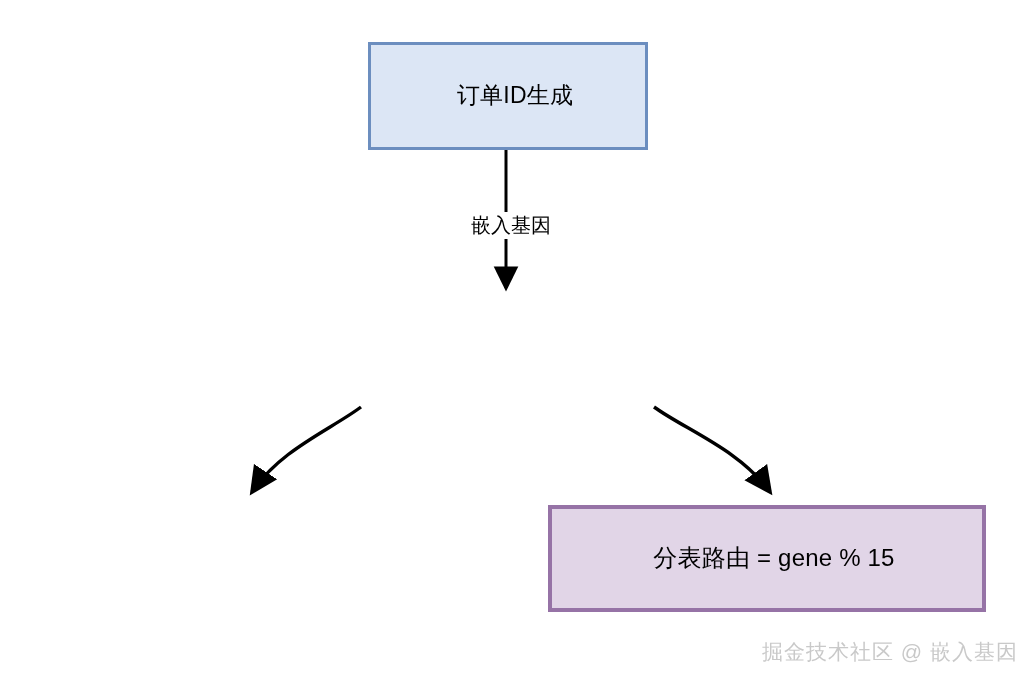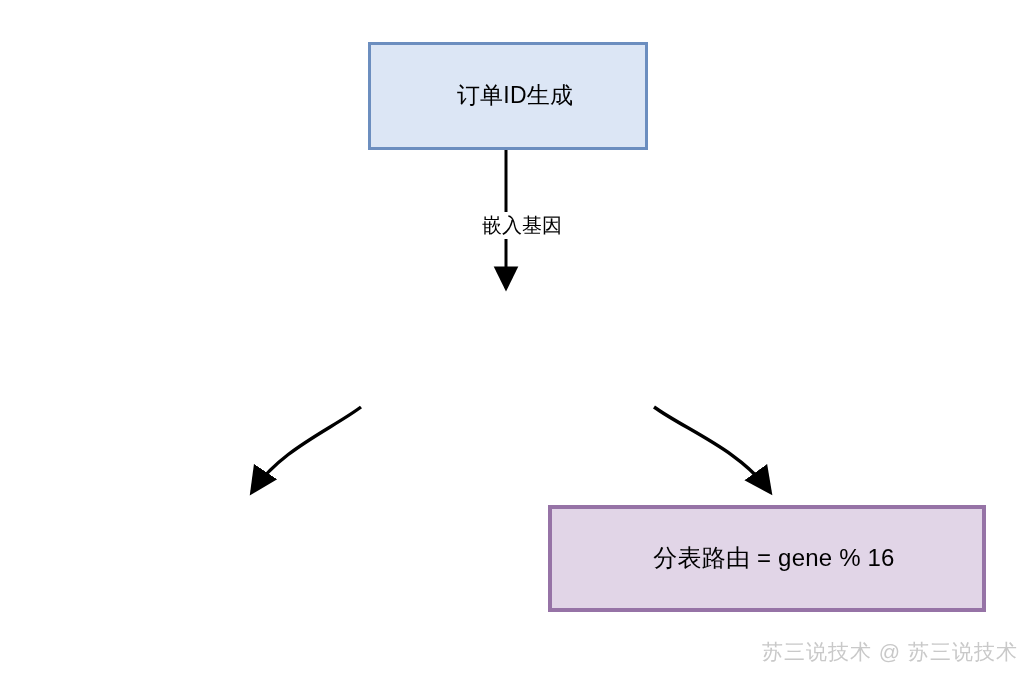--- a/index.html
+++ b/index.html
@@ -91,21 +91,21 @@
     width: 438px;
     height: 107px;
     background: #e1d5e7;
     border: 4px solid #9673a6;
   }
   #node-table-route .node-label { font-size: 24px; }
 
   
   #edge-label-gene {
     position: absolute;
-    left: 467px;
+    left: 456px;
     top: 212px;
     width: 110px;
     text-align: center;
     font-size: 20px;
     color: #000000;
     background: #ffffff;
     white-space: nowrap;
   }
 
   
@@ -147,18 +147,18 @@
 
   <div class="node" id="node-order-id">
     <span class="node-label">订单ID生成</span>
   </div>
 
   <div id="edge-label-gene">嵌入基因</div>
 
 
 
   <div class="node" id="node-table-route">
-    <span class="node-label">分表路由 = gene % 16</span>
+    <span class="node-label">分表路由 = gene % 15</span>
   </div>
 
-  <div id="watermark">苏三说技术 @ 苏三说技术</div>
+  <div id="watermark">掘金技术社区 @ 嵌入基因</div>
 
 </div>
 
 </body></html>

